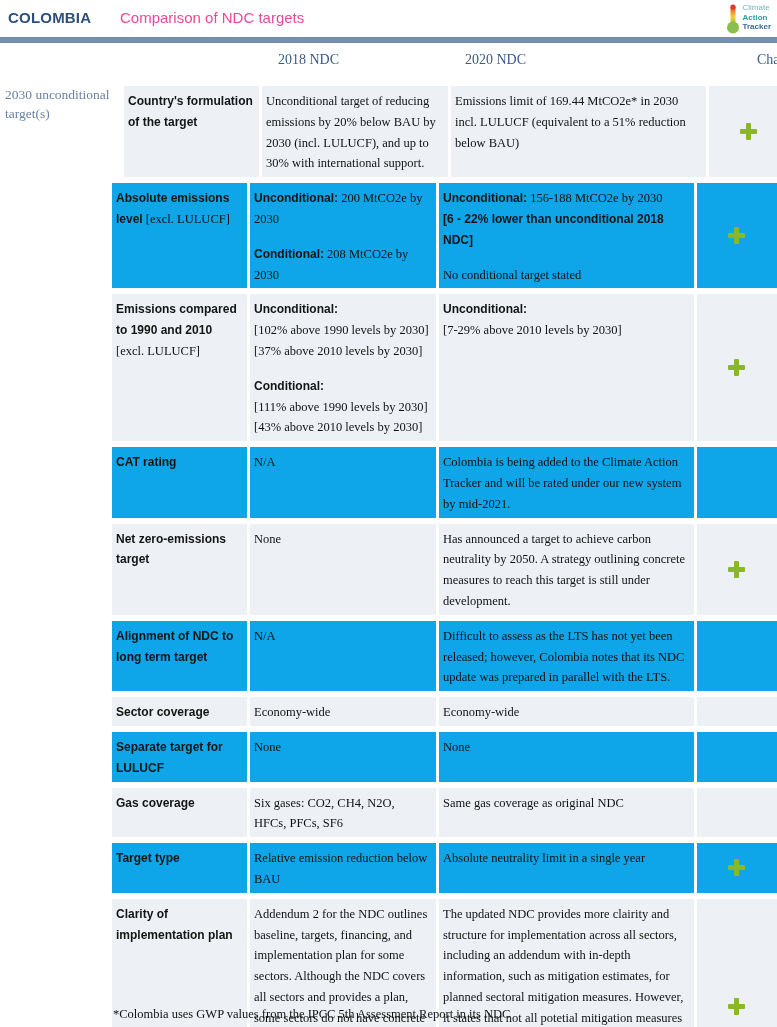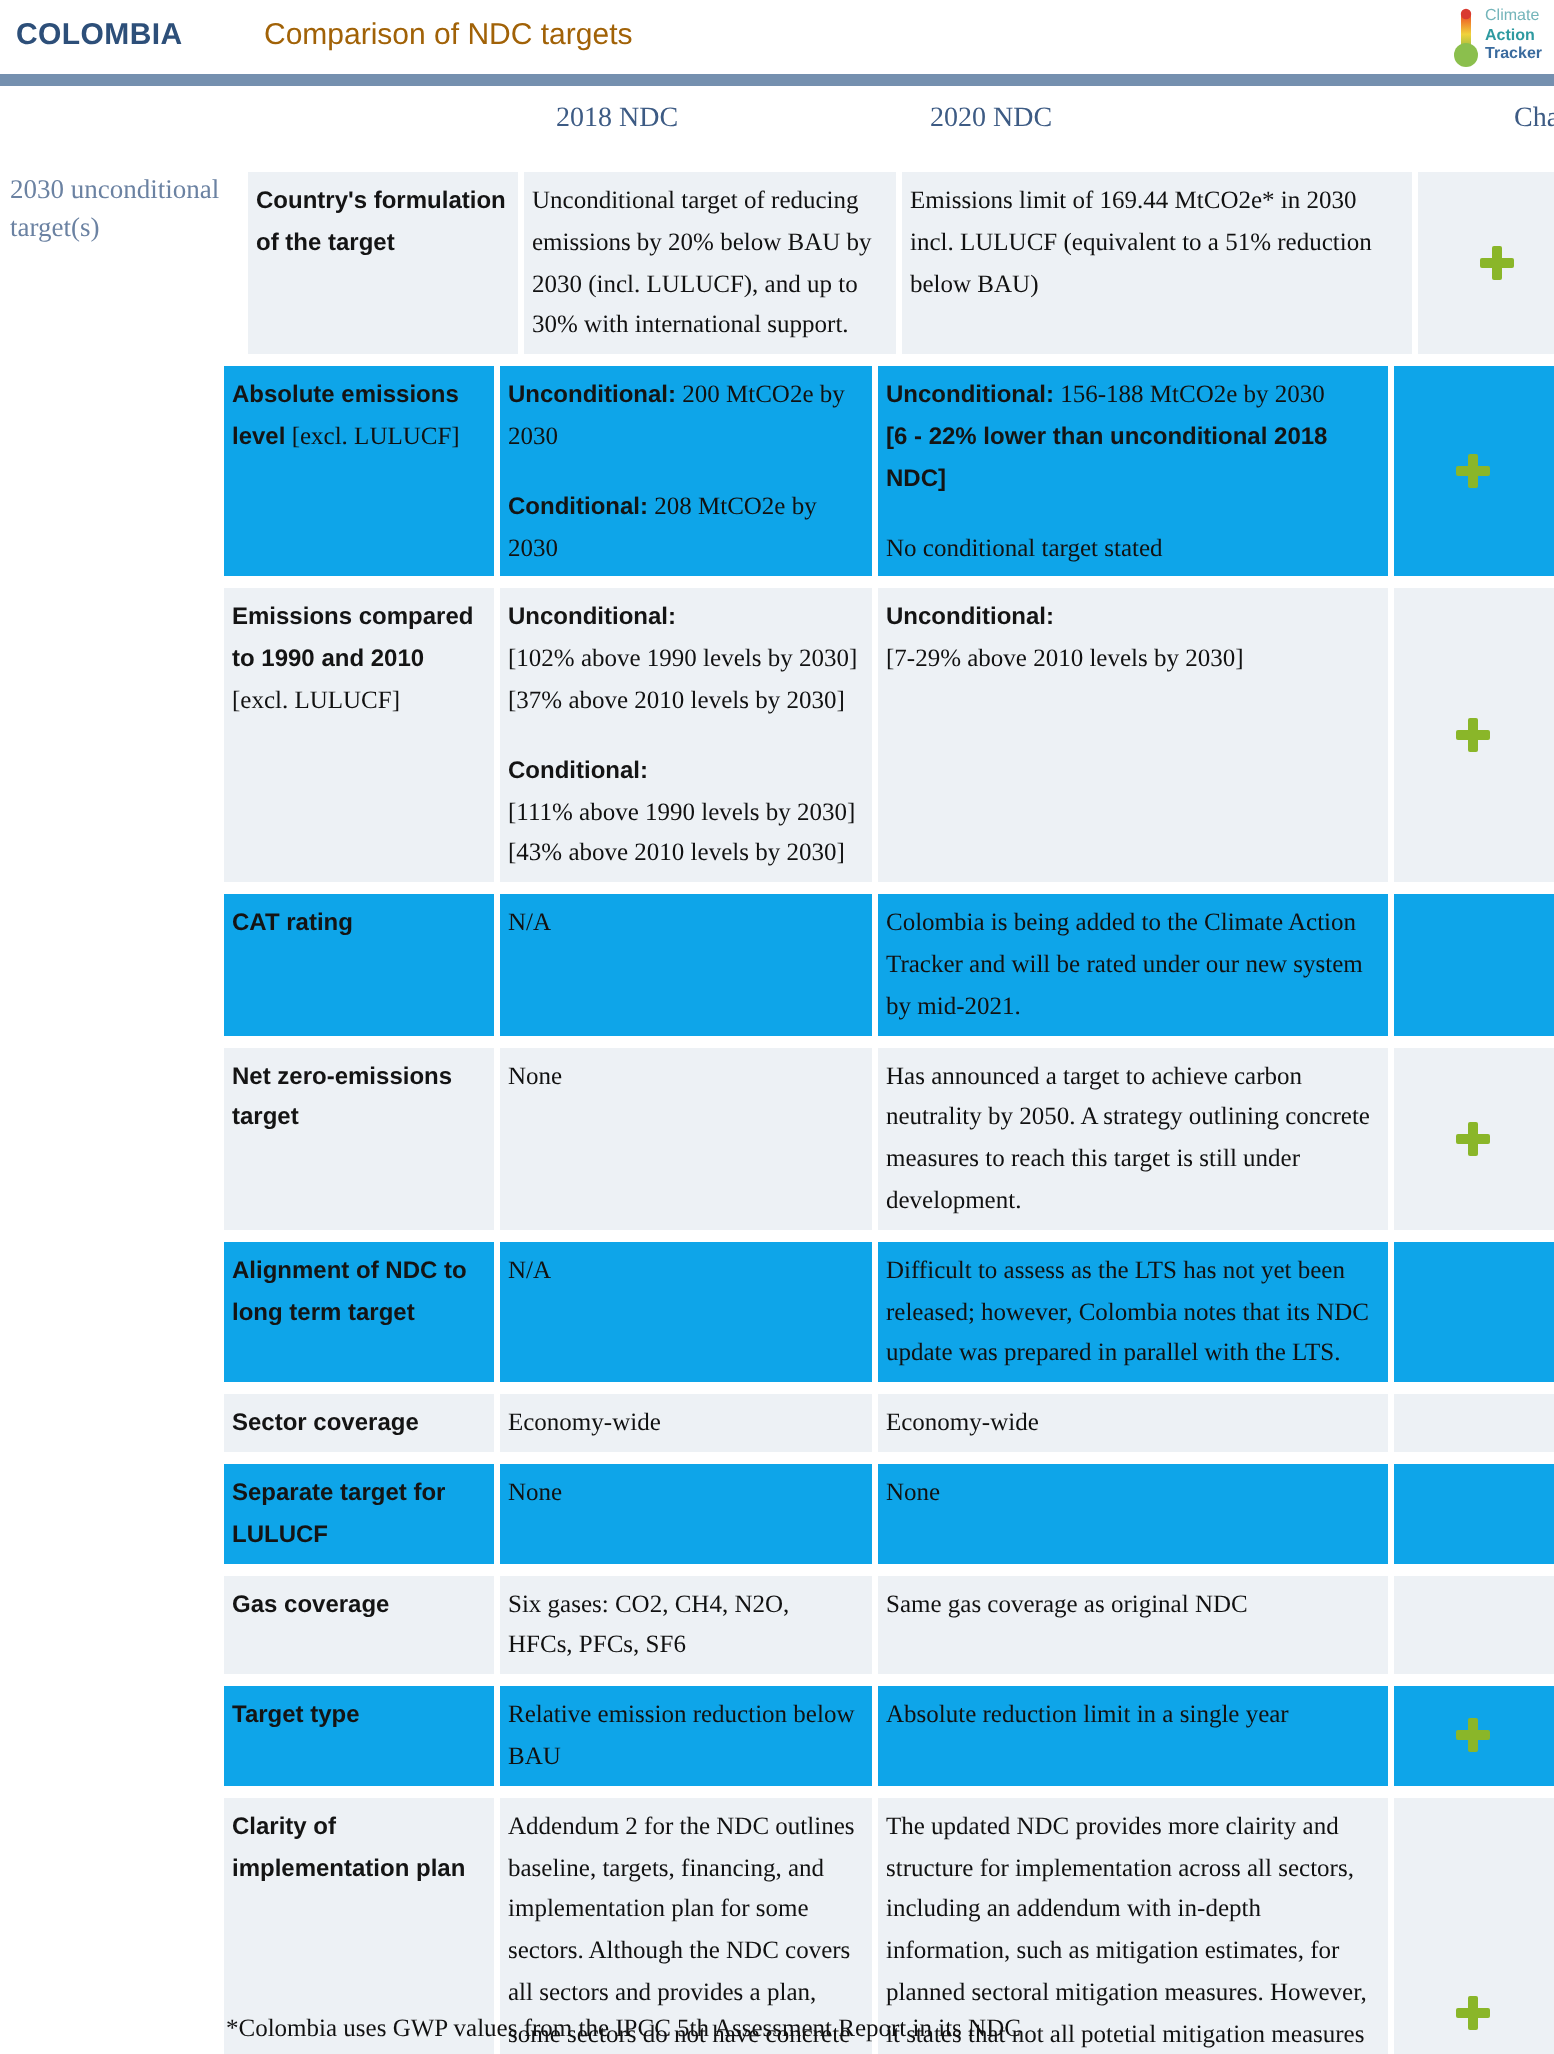--- a/index.html
+++ b/index.html
@@ -2,21 +2,21 @@
 <html style="--plus-green: #8ab629;"><head>
 <meta charset="utf-8">
 <style>
   * { margin:0; padding:0; box-sizing:border-box; }
   body { background:#fff; font-family:"Liberation Sans", sans-serif; }
   .page { position:relative; width:777px; height:1027px; background:#fff; overflow:hidden; }
 
   
   .hdr { position:absolute; left:0; top:0; width:777px; height:36px;padding-left:24px; }
   .hdr-country { position:absolute; left:8px; top:9px; font-size:15px; font-weight:700; color:#2d4f79; letter-spacing:0.2px; }
-  .hdr-title { position:absolute; left:132px; top:9px; font-size:15px; color:#a16207; }
+  .hdr-title { position:absolute; left:120px; top:9px; font-size:15px; color:#ec4899; }
   .logo { position:absolute; right:6px; top:3px; display:flex; align-items:flex-start; gap:3px; }
   .logo-text { font-size:8px; line-height:1.2; font-weight:700; }
   .logo-l1 { color:#74b5ba; font-weight:400; }
   .logo-l2 { color:#2e9aa0; }
   .logo-l3 { color:#3a6b9e; }
   .topbar { position:absolute; left:0; top:37px; width:777px; height:6px; background:#7590af; }
 
   
   .colhead { position:absolute; top:52px; font-family:"Liberation Serif", serif; font-size:14px; color:#3d5b84;margin-left:28px; }
   .ch-2018 { left:250px; }
@@ -212,21 +212,21 @@
         <div class="cell changec shadeA"></div>
       </div>
       <div class="trow" style="min-height: 26px;">
         <div class="cell shadeB">
           <div class="para"><span class="b">Target type</span></div>
         </div>
         <div class="cell shadeB">
           <div class="para"><span class="t">Relative emission reduction below BAU</span></div>
         </div>
         <div class="cell shadeB">
-          <div class="para"><span class="t">Absolute reduction limit in a single year</span></div>
+          <div class="para"><span class="t">Absolute neutrality limit in a single year</span></div>
         </div>
         <div class="cell changec shadeB">
           <span class="plus"></span>
         </div>
       </div>
       <div class="trow" style="min-height: 149px;">
         <div class="cell shadeA">
           <div class="para"><span class="b">Clarity of implementation plan</span></div>
         </div>
         <div class="cell shadeA">

